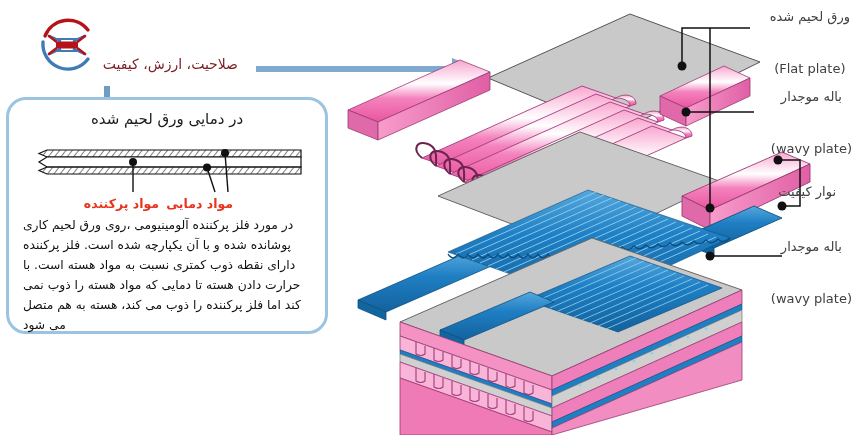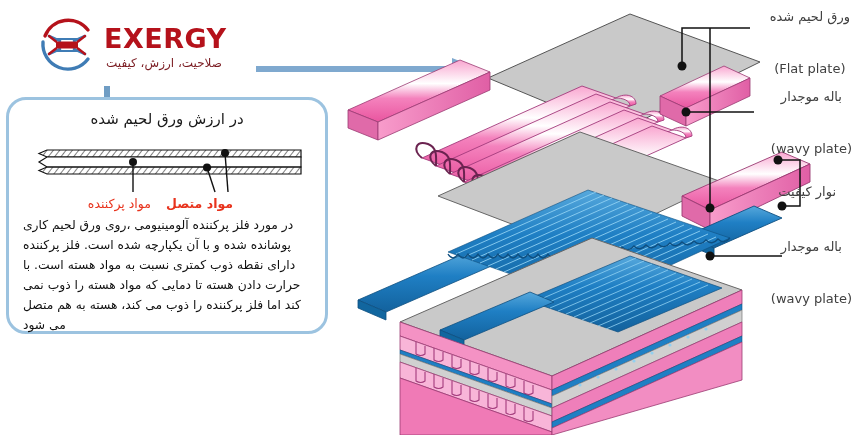--- a/index.html
+++ b/index.html
@@ -12,43 +12,43 @@
   
   #logo{left:28px;top:10px;width:230px;height:72px;}
   #logo-mark{position:absolute;left:8px;top:4px;width:62px;height:62px;}
   #logo-word{
     position:absolute;left:76px;top:13px;
     font-family:"DejaVu Sans","Liberation Sans",sans-serif;
     font-weight:bold;font-size:27px;letter-spacing:.5px;
     color:#b5121b;direction:ltr;
   }
   #logo-tag{
-    position:absolute;left:78px;top:46px;width:140px;
-    text-align:left;font-size:12px;color:#7b1c22;direction:rtl;
+    position:absolute;left:70px;top:46px;width:140px;
+    text-align:right;font-size:14px;color:#7b1c22;direction:rtl;
   }
 
   
   #callout{
     left:6px;top:97px;width:322px;height:237px;
     border:3px solid #9cc3e0;border-radius:20px;background:#fff;
     box-sizing:border-box;
   }
   #callout-stem{left:104px;top:86px;width:6px;height:16px;background:#6f9dc4;}
   #callout-title{
     position:absolute;top:10px;right:18px;left:18px;
     text-align:center;font-size:15px;color:#1a1a1a;direction:rtl;
   }
   #braze-fig{position:absolute;left:20px;top:40px;width:282px;height:62px;}
   #lbl-core{
     position:absolute;right:92px;top:96px;
     font-size:12.5px;font-weight:bold;color:#e8331d;direction:rtl;white-space:nowrap;
   }
   #lbl-filler{
-    position:absolute;right:174px;top:96px;
-    font-size:12.5px;font-weight:normal;color:#e8331d;direction:rtl;white-space:nowrap;
+    position:absolute;right:166px;top:96px;
+    font-size:12.5px;font-weight:bold;color:#e8331d;direction:rtl;white-space:nowrap;
   }
   #callout-body{
     position:absolute;left:14px;right:14px;top:116px;
     font-size:12.3px;line-height:1.62;color:#111;
     direction:rtl;text-align:left;
   }
 
   
   #arrow{left:256px;top:56px;width:230px;height:26px;}
 
@@ -71,28 +71,27 @@
 
 <div class="abs" id="logo">
   <svg id="logo-mark" viewBox="0 0 62 62">
     <path d="M52 16 A25 25 0 0 0 9 22" fill="none" stroke="#b5121b" stroke-width="3.4" stroke-linecap="round"></path>
     <path d="M7 28 A25 25 0 0 0 52 45" fill="none" stroke="#3f7cb5" stroke-width="3.4" stroke-linecap="round"></path>
     <path d="M13 22 L24 27 M13 40 L24 35 M49 22 L38 27 M49 40 L38 35" fill="none" stroke="#3f7cb5" stroke-width="2.6" stroke-linecap="round"></path>
     <path d="M18 25 L44 25 M18 37 L44 37" fill="none" stroke="#3f7cb5" stroke-width="2.2"></path>
     <rect x="20" y="27.5" width="22" height="7" fill="#b5121b"></rect>
     <path d="M20 27.5 L13 22 M42 27.5 L49 22 M20 34.5 L13 40 M42 34.5 L49 40" fill="none" stroke="#b5121b" stroke-width="2.4" stroke-linecap="round"></path>
   </svg>
-  <div id="logo-word">EXERGY</div>
   <div id="logo-tag">صلاحیت، ارزش، کیفیت</div>
 </div>
 
 <div class="abs" id="callout-stem"></div>
 
 <div class="abs" id="callout">
-  <div id="callout-title">در ارزش ورق لحیم شده</div>
+  <div id="callout-title">در دمایی ورق لحیم شده</div>
 
   <svg id="braze-fig" viewBox="0 0 282 62">
     <defs>
       <pattern id="hatch" width="5" height="5" patternUnits="userSpaceOnUse" patternTransform="rotate(38)">
         <line x1="0" y1="0" x2="0" y2="5" stroke="#3a3a3a" stroke-width="1.3"></line>
       </pattern>
     </defs>
 
     <path d="M18 10 L272 10 L272 17 L18 17 L10 13.5 Z" fill="url(#hatch)" stroke="#111" stroke-width="1.2"></path>
 
@@ -103,21 +102,21 @@
     <circle cx="104" cy="22" r="4" fill="#111"></circle>
     <line x1="104" y1="22" x2="104" y2="52" stroke="#111" stroke-width="1.4"></line>
 
     <circle cx="178" cy="27.5" r="4" fill="#111"></circle>
     <line x1="178" y1="27.5" x2="186" y2="52" stroke="#111" stroke-width="1.4"></line>
 
     <circle cx="196" cy="13" r="4" fill="#111"></circle>
     <line x1="196" y1="13" x2="199" y2="52" stroke="#111" stroke-width="1.4"></line>
   </svg>
 
-  <div id="lbl-core">مواد متصل</div>
+  <div id="lbl-core">مواد دمایی</div>
   <div id="lbl-filler">مواد پرکننده</div>
 
   <div id="callout-body">در مورد فلز پرکننده آلومینیومی ،روی ورق لحیم کاری پوشانده شده و با آن یکپارچه شده است. فلز پرکننده دارای نقطه ذوب کمتری نسبت به مواد هسته است. با حرارت دادن هسته تا دمایی که مواد هسته را ذوب نمی کند اما فلز پرکننده را ذوب می کند، هسته به هم متصل می شود</div>
 </div>
 
 <svg class="abs" id="arrow" viewBox="0 0 230 26">
   <path d="M0 10 L196 10 L196 2 L224 13 L196 24 L196 16 L0 16 Z" fill="#7fa9cf"></path>
 </svg>
 
 <svg class="abs" id="scene" viewBox="0 0 528 435">

